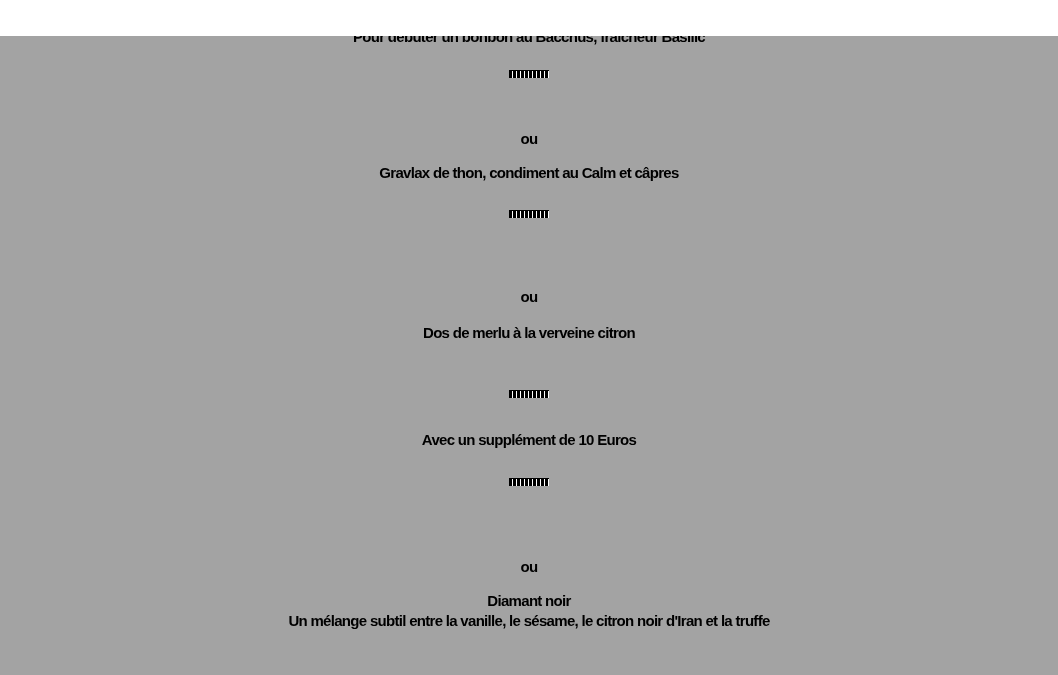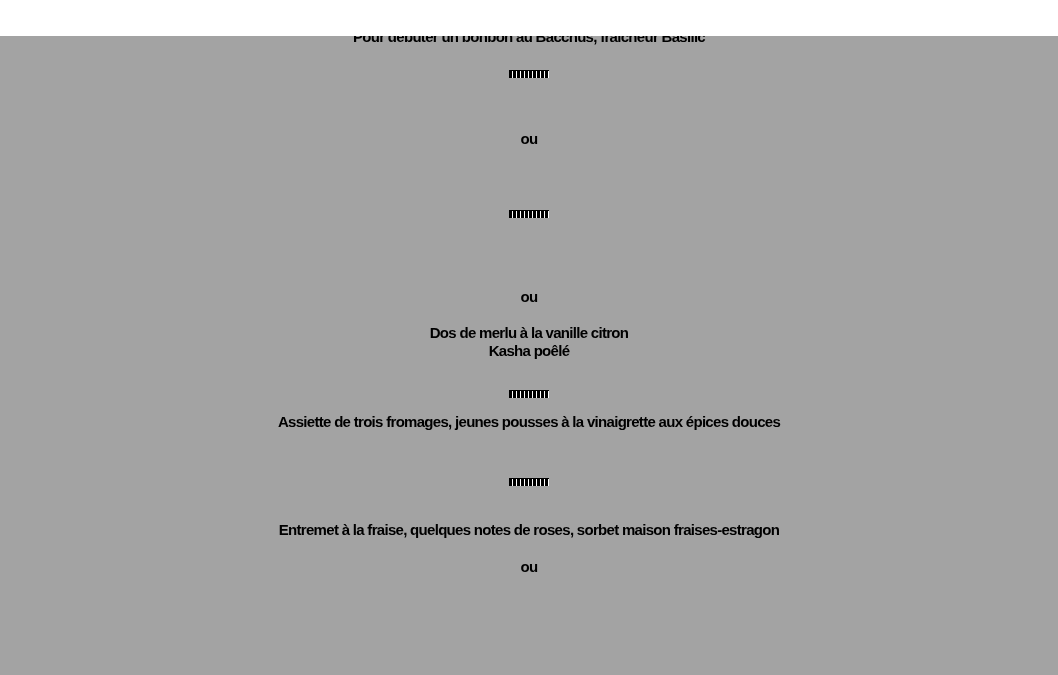--- a/index.html
+++ b/index.html
@@ -63,46 +63,47 @@
 
   <div class="line" style="top:-8px">Pour débuter un bonbon au Bacchus, fraîcheur Basilic</div>
 
   <div class="ornament-line" style="top:28px">
     <span class="ornament"></span>
   </div>
 
 
   <div class="line" style="top:94px">ou</div>
 
+  <div class="line" style="top:128px">Gravlax de thon, condiment au Calm et câpres</div>
 
   <div class="ornament-line" style="top:168px">
     <span class="ornament"></span>
   </div>
 
 
 
   <div class="line" style="top:252px">ou</div>
 
-  <div class="line" style="top:288px">Dos de merlu à la vanille citron</div>
+  <div class="line" style="top:288px">Dos de merlu à la verveine citron</div>
 
-  <div class="line" style="top:306px">Kasha poêlé</div>
 
   <div class="ornament-line" style="top:348px">
     <span class="ornament"></span>
   </div>
 
-  <div class="line" style="top:377px">Assiette de trois fromages, jeunes pousses à la vinaigrette aux épices douces</div>
 
+  <div class="line" style="top:395px">Avec un supplément de 10 Euros</div>
 
   <div class="ornament-line" style="top:436px">
     <span class="ornament"></span>
   </div>
 
 
-  <div class="line" style="top:485px">Entremet à la fraise, quelques notes de roses, sorbet maison fraises-estragon</div>
 
   <div class="line" style="top:522px">ou</div>
 
+  <div class="line" style="top:556px">Diamant noir</div>
 
+  <div class="line" style="top:576px">Un mélange subtil entre la vanille, le sésame, le citron noir d'Iran et la truffe</div>
 
   <div class="bottom-bar"></div>
 
 </div>
 
 </body></html>

